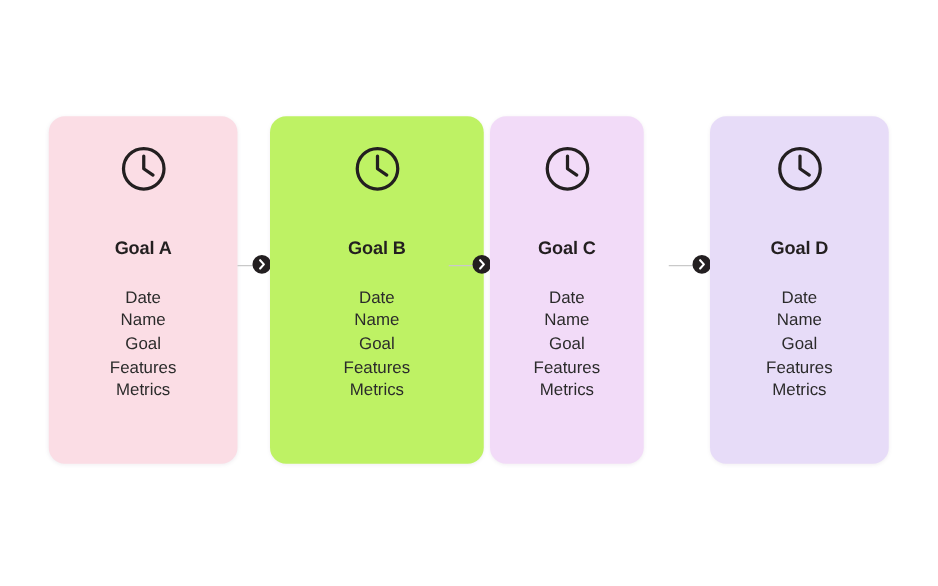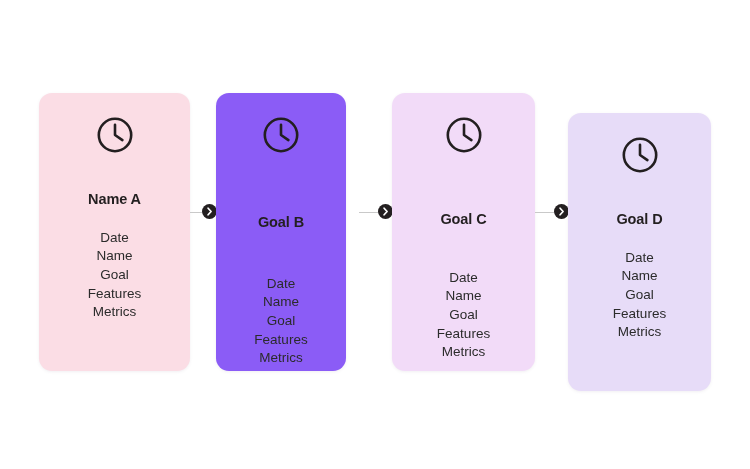--- a/index.html
+++ b/index.html
@@ -91,40 +91,40 @@
 
 <div id="canvas" style="background: rgb(255, 255, 255);">
 
   <div class="card" style="left: 39px; width: 151px; background: rgb(251, 221, 229);">
     <span class="card-icon">
       <svg viewBox="0 0 40 40" width="40" height="40" aria-hidden="true">
         <circle cx="20" cy="20" r="16.2" fill="none" stroke="#231f20" stroke-width="2.6"></circle>
         <path d="M20 9.8 L20 20 L27.4 25.1" fill="none" stroke="#231f20" stroke-width="2.6" stroke-linecap="round" stroke-linejoin="round"></path>
       </svg>
     </span>
-    <div class="card-title" style="color: rgb(35, 31, 32);">Name A</div>
+    <div class="card-title" style="color: rgb(35, 31, 32);">Goal A</div>
     <div class="card-list">
       <div class="card-list-item" style="color: rgb(43, 43, 43);">Date</div>
       <div class="card-list-item" style="color: rgb(43, 43, 43);">Name</div>
       <div class="card-list-item" style="color: rgb(43, 43, 43);">Goal</div>
       <div class="card-list-item" style="color: rgb(43, 43, 43);">Features</div>
       <div class="card-list-item" style="color: rgb(43, 43, 43);">Metrics</div>
     </div>
   </div>
 
   <div class="connector" style="left: 190px; width: 26px;">
     <div class="connector-line" style="background: rgb(201, 201, 201);"></div>
     <div class="connector-badge" style="left: 12px; background: rgb(35, 31, 32);">
       <svg viewBox="0 0 15 15" width="15" height="15" aria-hidden="true">
         <path d="M6.1 4.2 L9.1 7.5 L6.1 10.8" fill="none" stroke="#ffffff" stroke-width="1.7" stroke-linecap="round" stroke-linejoin="round"></path>
       </svg>
     </div>
   </div>
 
-  <div class="card" style="left: 216px; width: 130px; background: #8b5cf6; gap: 23px;">
+  <div class="card" style="left: 216px; width: 171px; background: #bef264;">
     <span class="card-icon">
       <svg viewBox="0 0 40 40" width="40" height="40" aria-hidden="true">
         <circle cx="20" cy="20" r="16.2" fill="none" stroke="#231f20" stroke-width="2.6"></circle>
         <path d="M20 9.8 L20 20 L27.4 25.1" fill="none" stroke="#231f20" stroke-width="2.6" stroke-linecap="round" stroke-linejoin="round"></path>
       </svg>
     </span>
     <div class="card-title" style="color: rgb(35, 31, 32);">Goal B</div>
     <div class="card-list">
       <div class="card-list-item" style="color: rgb(43, 43, 43);">Date</div>
       <div class="card-list-item" style="color: rgb(43, 43, 43);">Name</div>
@@ -136,21 +136,21 @@
 
   <div class="connector" style="left: 359px; width: 33px;">
     <div class="connector-line" style="background: rgb(201, 201, 201);"></div>
     <div class="connector-badge" style="left: 19px; background: rgb(35, 31, 32);">
       <svg viewBox="0 0 15 15" width="15" height="15" aria-hidden="true">
         <path d="M6.1 4.2 L9.1 7.5 L6.1 10.8" fill="none" stroke="#ffffff" stroke-width="1.7" stroke-linecap="round" stroke-linejoin="round"></path>
       </svg>
     </div>
   </div>
 
-  <div class="card" style="left: 392px; width: 143px; background: rgb(242, 219, 248); gap: 20px;">
+  <div class="card" style="left: 392px; width: 123px; background: rgb(242, 219, 248);">
     <span class="card-icon">
       <svg viewBox="0 0 40 40" width="40" height="40" aria-hidden="true">
         <circle cx="20" cy="20" r="16.2" fill="none" stroke="#231f20" stroke-width="2.6"></circle>
         <path d="M20 9.8 L20 20 L27.4 25.1" fill="none" stroke="#231f20" stroke-width="2.6" stroke-linecap="round" stroke-linejoin="round"></path>
       </svg>
     </span>
     <div class="card-title" style="color: rgb(35, 31, 32);">Goal C</div>
     <div class="card-list">
       <div class="card-list-item" style="color: rgb(43, 43, 43);">Date</div>
       <div class="card-list-item" style="color: rgb(43, 43, 43);">Name</div>
@@ -162,21 +162,21 @@
 
   <div class="connector" style="left: 535px; width: 33px;">
     <div class="connector-line" style="background: rgb(201, 201, 201);"></div>
     <div class="connector-badge" style="left: 19px; background: rgb(35, 31, 32);">
       <svg viewBox="0 0 15 15" width="15" height="15" aria-hidden="true">
         <path d="M6.1 4.2 L9.1 7.5 L6.1 10.8" fill="none" stroke="#ffffff" stroke-width="1.7" stroke-linecap="round" stroke-linejoin="round"></path>
       </svg>
     </div>
   </div>
 
-  <div class="card" style="left: 568px; width: 143px; background: rgb(231, 220, 248); margin-top: 20px;">
+  <div class="card" style="left: 568px; width: 143px; background: rgb(231, 220, 248);">
     <span class="card-icon">
       <svg viewBox="0 0 40 40" width="40" height="40" aria-hidden="true">
         <circle cx="20" cy="20" r="16.2" fill="none" stroke="#231f20" stroke-width="2.6"></circle>
         <path d="M20 9.8 L20 20 L27.4 25.1" fill="none" stroke="#231f20" stroke-width="2.6" stroke-linecap="round" stroke-linejoin="round"></path>
       </svg>
     </span>
     <div class="card-title" style="color: rgb(35, 31, 32);">Goal D</div>
     <div class="card-list">
       <div class="card-list-item" style="color: rgb(43, 43, 43);">Date</div>
       <div class="card-list-item" style="color: rgb(43, 43, 43);">Name</div>

